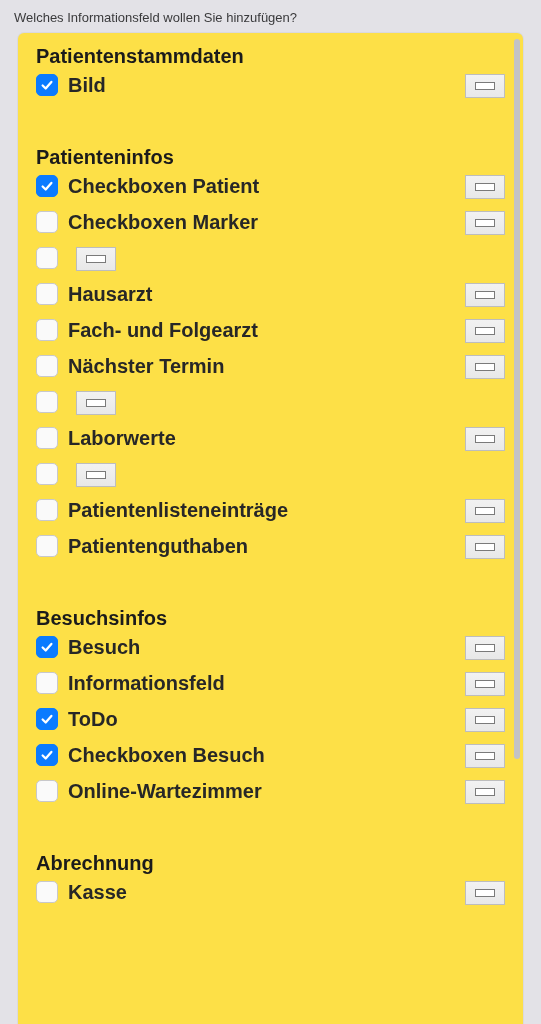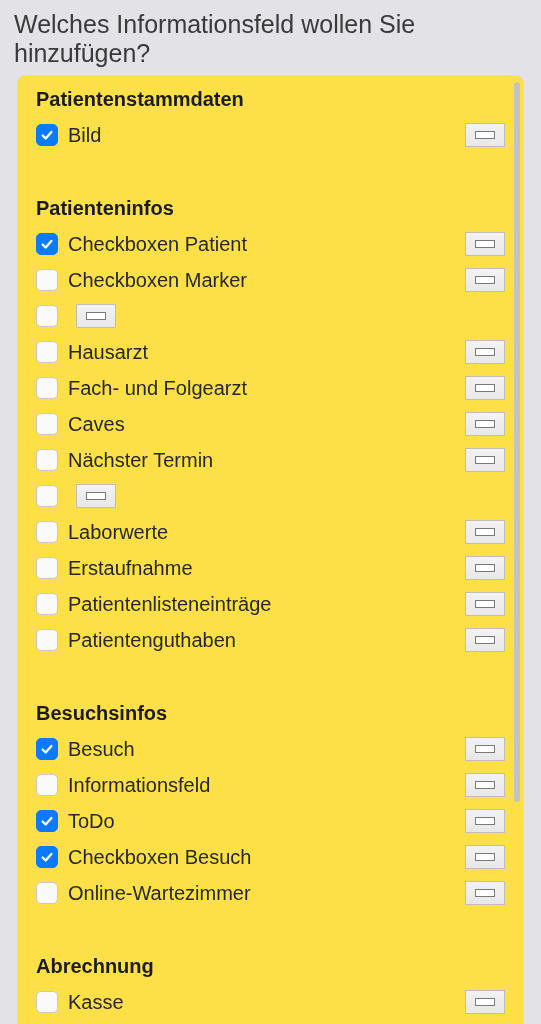--- a/index.html
+++ b/index.html
@@ -5,21 +5,21 @@
   * { box-sizing: border-box; margin: 0; padding: 0; }
   html, body {
     width: 541px;
     height: 1024px;
     font-family: -apple-system, BlinkMacSystemFont, "Helvetica Neue", Arial, sans-serif;
     background: #e3e2e7;
     overflow: hidden;
   }
   .header {
     padding: 10px 14px 8px 14px;
-    font-size: 25px;
+    font-size: 13px;
     color: #3a3a3c;
     border-radius: 19px;
   }
   .panel-wrap {
     padding: 0 18px 0 18px;
   }
   .panel {
     background: #fde047;
     border-radius: 6px;
     box-shadow: 0 0 0 1px rgba(0,0,0,0.04);
@@ -27,30 +27,31 @@
     overflow: hidden;
     position: relative;
   }
   .scroll-area {
     padding: 12px 18px 0 18px;
   }
   .section-title {
     font-weight: 700;
     font-size: 20px;
     color: #1b1b1b;
-    margin-top: 18px;
+    margin-top: 10px;
     margin-bottom: 6px;
   }
   .section-title.first {
     margin-top: 0;
   }
   .row {
     display: flex;
-    align-items: center;
+    align-items: flex-start;
     height: 36px;
+    font-weight: bold;
   }
   .cb {
     width: 22px;
     height: 22px;
     border-radius: 5px;
     border: 1px solid #c8c8cb;
     background: #fafafa;
     display: inline-flex;
     align-items: center;
     justify-content: center;
@@ -168,48 +169,40 @@
         </div>
         <div class="row">
           <div class="cb"></div>
           <div class="label">Fach- und Folgearzt</div>
           <div class="thumb">
             <div class="thumb-inner"></div>
           </div>
         </div>
         <div class="row">
           <div class="cb"></div>
-          <div class="label">Caves</div>
-          <div class="thumb">
-            <div class="thumb-inner"></div>
-          </div>
-        </div>
-        <div class="row">
-          <div class="cb"></div>
           <div class="label">Nächster Termin</div>
           <div class="thumb">
             <div class="thumb-inner"></div>
           </div>
         </div>
         <div class="row">
           <div class="cb"></div>
           <div class="thumb">
             <div class="thumb-inner"></div>
           </div>
         </div>
         <div class="row">
           <div class="cb"></div>
           <div class="label">Laborwerte</div>
           <div class="thumb">
             <div class="thumb-inner"></div>
           </div>
         </div>
         <div class="row">
           <div class="cb"></div>
-          <div class="label">Erstaufnahme</div>
           <div class="thumb">
             <div class="thumb-inner"></div>
           </div>
         </div>
         <div class="row">
           <div class="cb"></div>
           <div class="label">Patientenlisteneinträge</div>
           <div class="thumb">
             <div class="thumb-inner"></div>
           </div>

